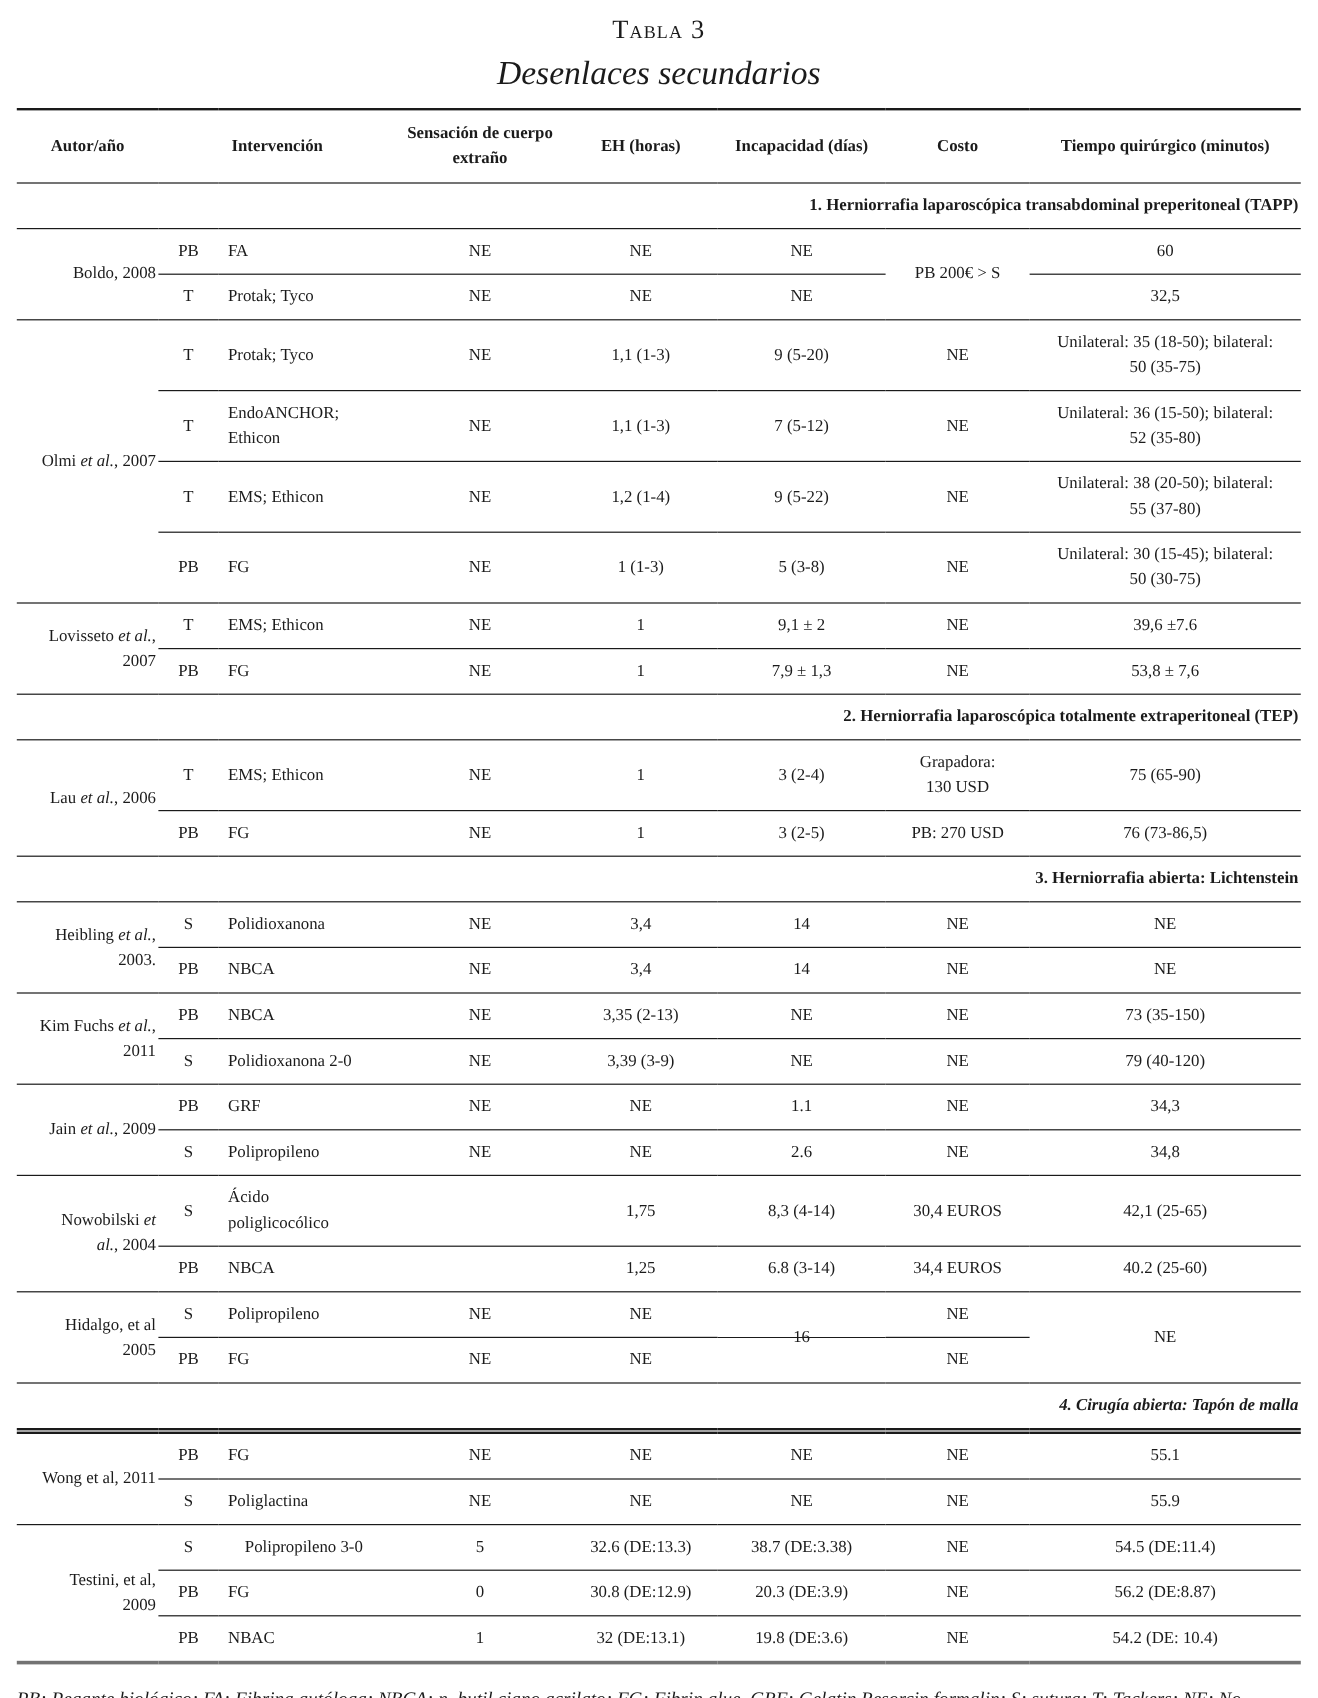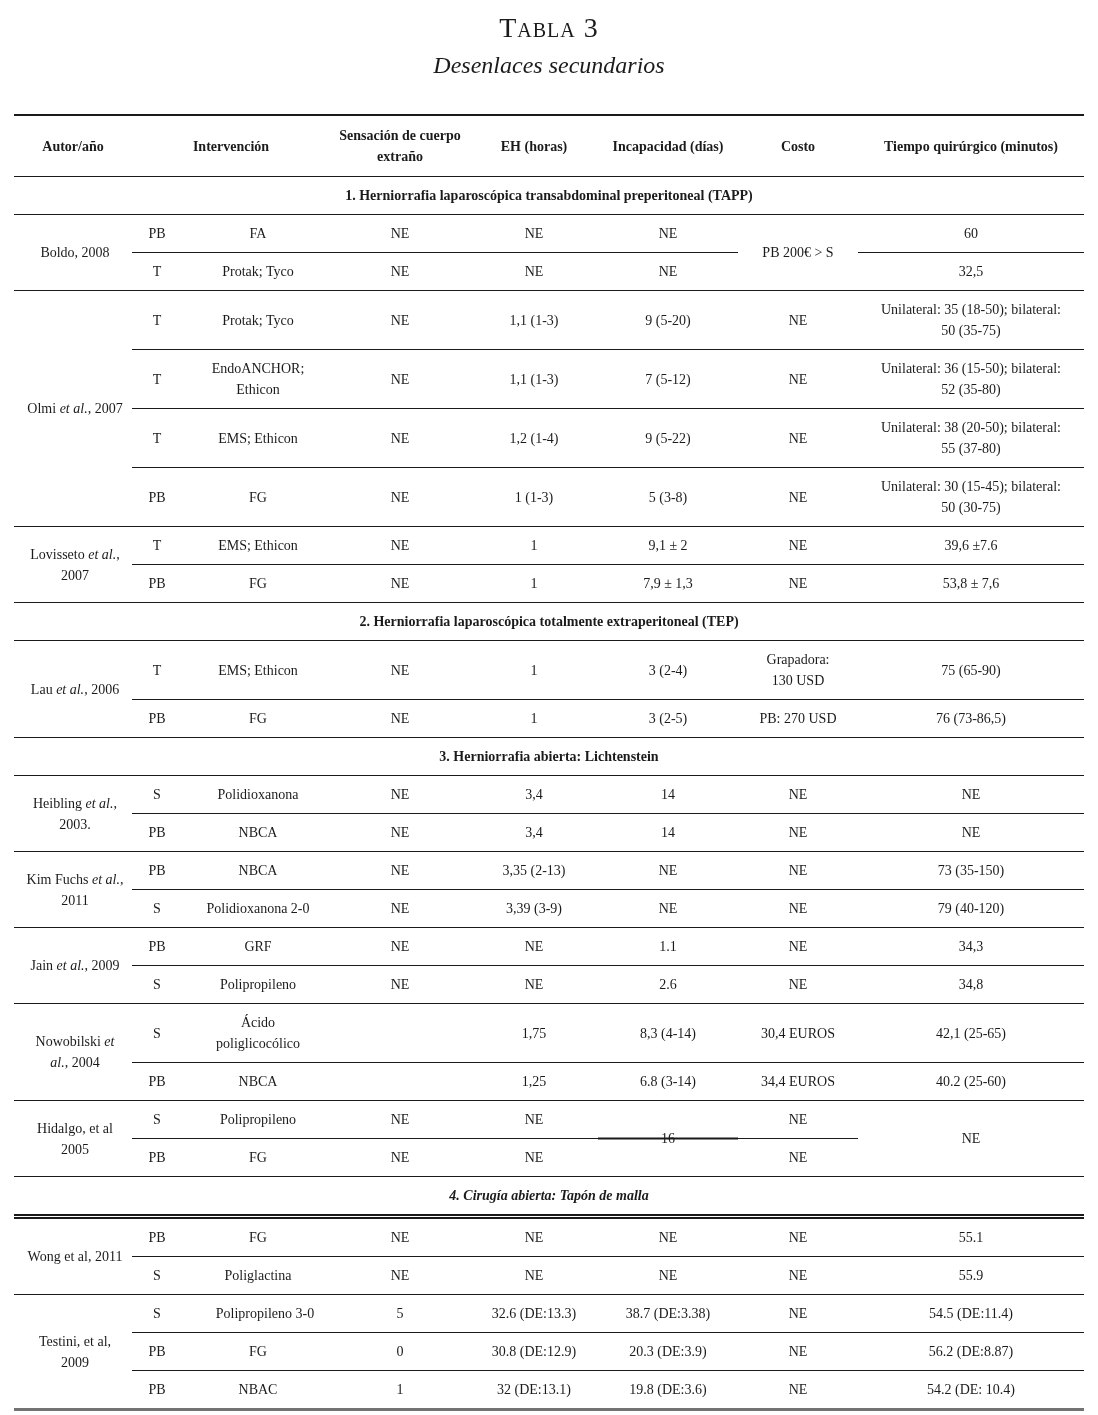--- a/index.html
+++ b/index.html
@@ -1,34 +1,34 @@
 <!DOCTYPE html>
 <html><head>
 <meta charset="utf-8">
 <style>
   html,body{margin:0;padding:0;background:#ffffff;color:#1b1b1b;
     font-family:"Liberation Serif","DejaVu Serif",serif;}
   .page{width:1098px;min-height:1415px;box-sizing:border-box;padding:10px 14px 10px 14px;background:#fff;}
-  .title{ text-align:center;font-variant:small-caps;font-size:28px;letter-spacing:1px;margin-top:2px;}
-  .subtitle{text-align:center;font-style:italic;font-size:24px;margin-top:8px;margin-bottom:35px;}
+  .title{ text-align:center;font-variant:small-caps;font-size:22px;letter-spacing:1px;margin-top:2px;}
+  .subtitle{text-align:center;font-style:italic;font-size:28px;margin-top:8px;margin-bottom:12px;}
   table.main{border-collapse:collapse;width:1070px;table-layout:fixed;
     border-top:2px solid #1a1a1a;border-bottom:3px solid #737373;}
   col.c-author{width:118px;} col.c-code{width:50px;} col.c-product{width:148px;}
   col.c-sens{width:140px;} col.c-eh{width:128px;} col.c-inc{width:140px;}
   col.c-cost{width:120px;} col.c-time{width:226px;}
   th,td{font-size:14px;line-height:1.5;vertical-align:middle;}
   thead th{font-weight:bold;text-align:center;padding:9px 4px;
     border-bottom:1.6px solid #1a1a1a;white-space:normal;}
-  td.section{font-weight:bold;text-align:center;padding:8px 2px;
+  td.section{font-weight:bold;text-align:right;padding:8px 2px;
     border-top:1.6px solid #1a1a1a;border-bottom:1.6px solid #1a1a1a;}
   td.section.dbl{border-bottom:5px double #1a1a1a;font-style:italic;}
   td.cell{text-align:center;padding:8px 4px;white-space:pre-line;}
-  td.cell.product{text-align:center;padding-left:8px;}
+  td.cell.product{text-align:left;padding-left:8px;}
   td.cell.product.ind{padding-left:22px;}
-  td.author{ text-align:center;padding:6px 2px 6px 6px;white-space:normal;}
+  td.author{ text-align:right;padding:6px 2px 6px 6px;white-space:normal;}
   tr.gstart td{border-top:1.6px solid #1a1a1a;}
   tr.sub td{border-top:1.2px solid #1a1a1a;}
   td.strike{background-image:linear-gradient(to bottom,
       transparent calc(50% - 1px), #1a1a1a calc(50% - 1px),
       #1a1a1a calc(50% + 0.4px), transparent calc(50% + 0.4px));}
   .footnote{font-style:italic;font-size:16px;line-height:1.8;margin-top:16px;width:1070px;}
   i{}
 </style>
 </head>
 <body>

